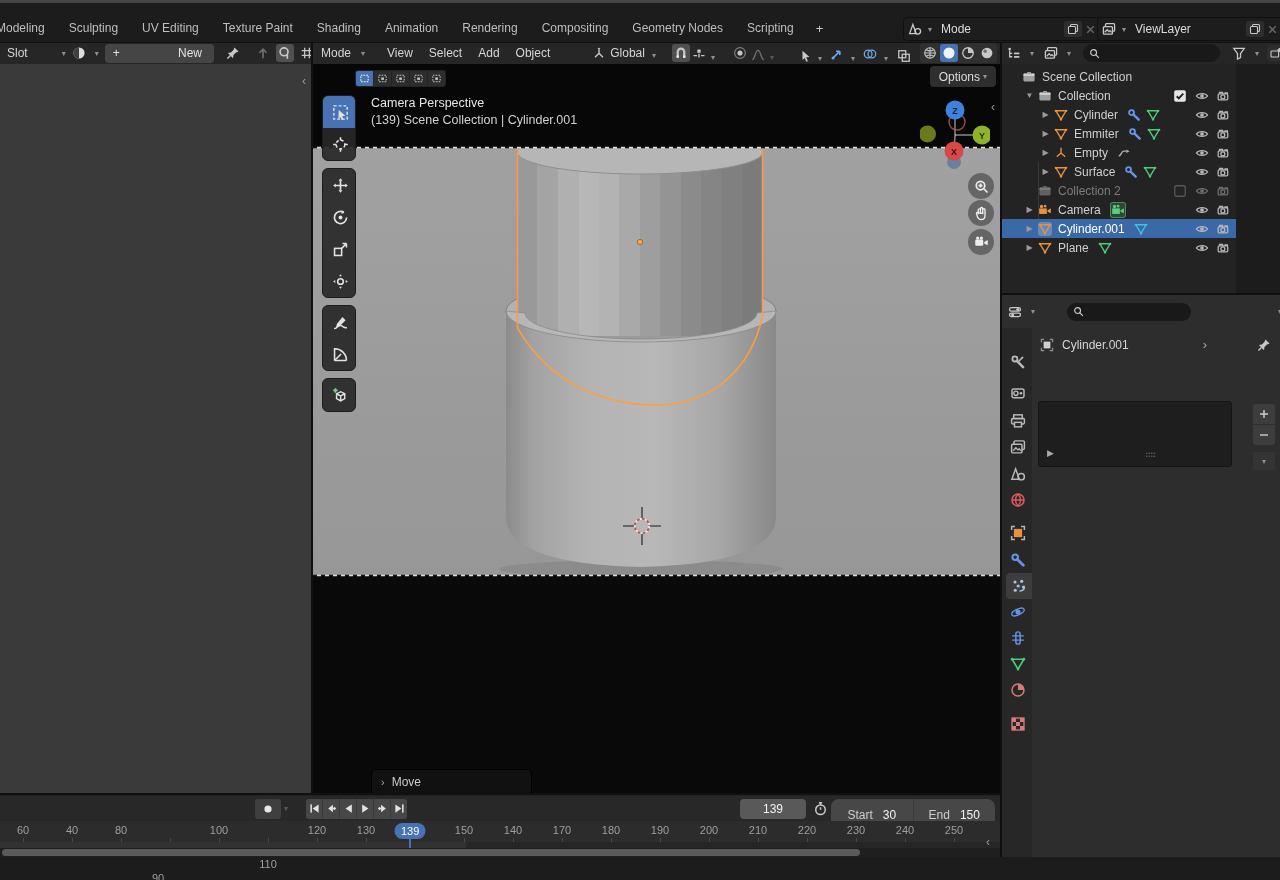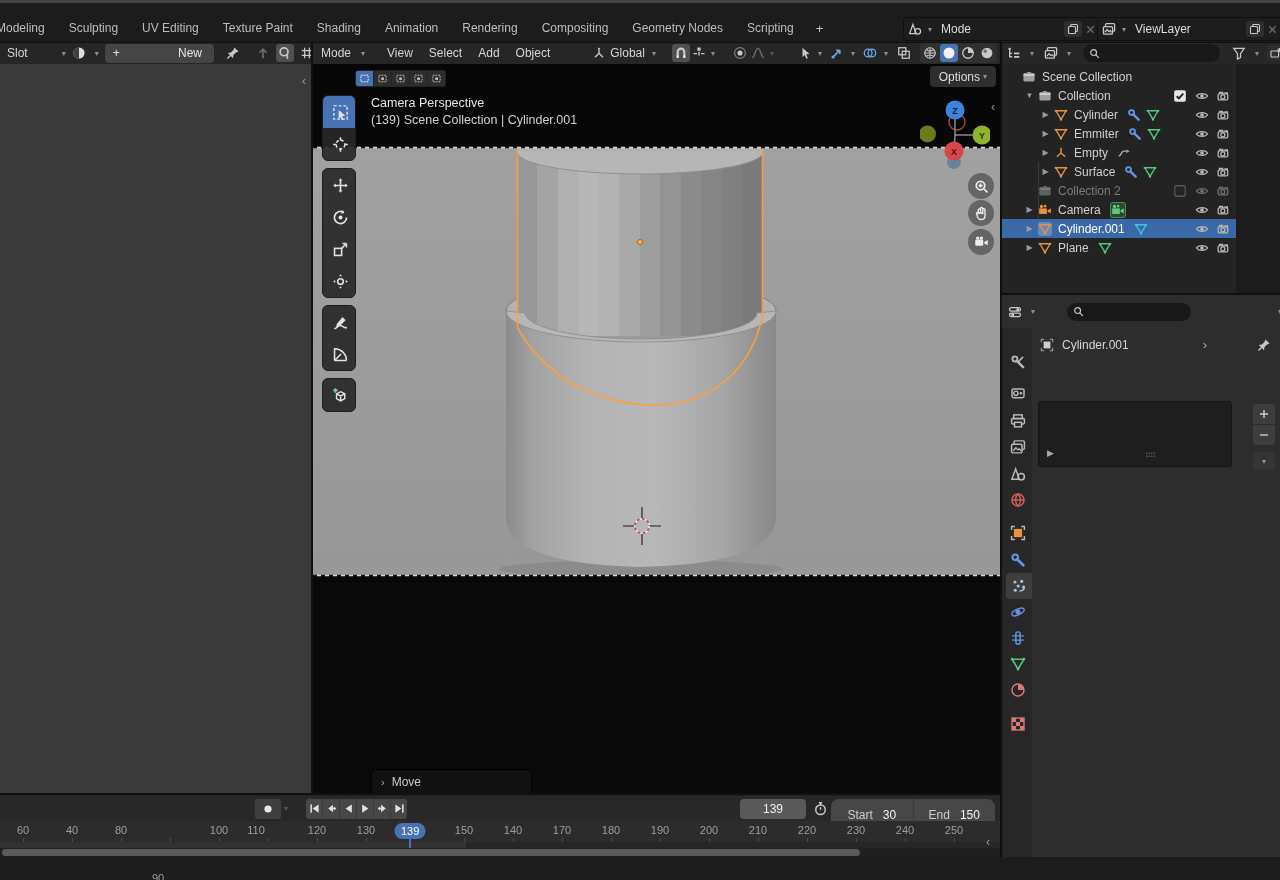--- a/index.html
+++ b/index.html
@@ -1,19 +1,19 @@
 <!DOCTYPE html>
 <html style="--accent: #4772b3;"><head>
 <meta charset="utf-8">
 <style>
   html,body{margin:0;padding:0;background:#111}
   #app{position:relative;width:1280px;height:880px;background:#1c1c1c;overflow:hidden;
        font-family:Liberation Sans, sans-serif;font-size:12px;color:#c8c8c8}
   .abs{position:absolute}
-  .hrow{display:flex;align-items:center}
+  .hrow{display:flex;align-items:flex-end}
   .icon{display:inline-flex;width:14px;height:14px;flex:none;align-items:center;justify-content:center}
   .icon svg{width:100%;height:100%;display:block}
   .chev{font-size:8px;color:#909090;margin-left:3px;flex:none}
   .dim{opacity:.45}
   
   #topstrip{left:0;top:0;width:1280px;height:3px;background:#454545}
   #topbar{left:0;top:3px;width:1280px;height:39px;background:#1c1c1c}
   #tabs{position:absolute;left:0;bottom:0;height:26px;display:flex}
   .tab{padding:0 12px;line-height:25px;color:#bebebe;font-size:12px;white-space:nowrap}
   .tab.clip-left{margin-left:-16px}
@@ -1269,21 +1269,21 @@
         <span class="tick" style="left: 23px;">60</span>
         <span class="tickmark" style="left: 23px;"></span>
         <span class="tick" style="left: 72px;">40</span>
         <span class="tickmark" style="left: 72px;"></span>
         <span class="tick" style="left: 121px;">80</span>
         <span class="tickmark" style="left: 121px;"></span>
         <span class="tick" style="left: 158px; margin-top: 48px;">90</span>
         <span class="tickmark" style="left: 170px;"></span>
         <span class="tick" style="left: 219px;">100</span>
         <span class="tickmark" style="left: 219px;"></span>
-        <span class="tick" style="left: 256px;">110</span>
+        <span class="tick" style="left: 268px; margin-top: 34px;">110</span>
         <span class="tickmark" style="left: 268px;"></span>
         <span class="tick" style="left: 317px;">120</span>
         <span class="tickmark" style="left: 317px;"></span>
         <span class="tick" style="left: 366px;">130</span>
         <span class="tickmark" style="left: 366px;"></span>
         <span class="tick" style="left: 464px;">150</span>
         <span class="tickmark" style="left: 464px;"></span>
         <span class="tick" style="left: 513px;">140</span>
         <span class="tickmark" style="left: 513px;"></span>
         <span class="tick" style="left: 562px;">170</span>

